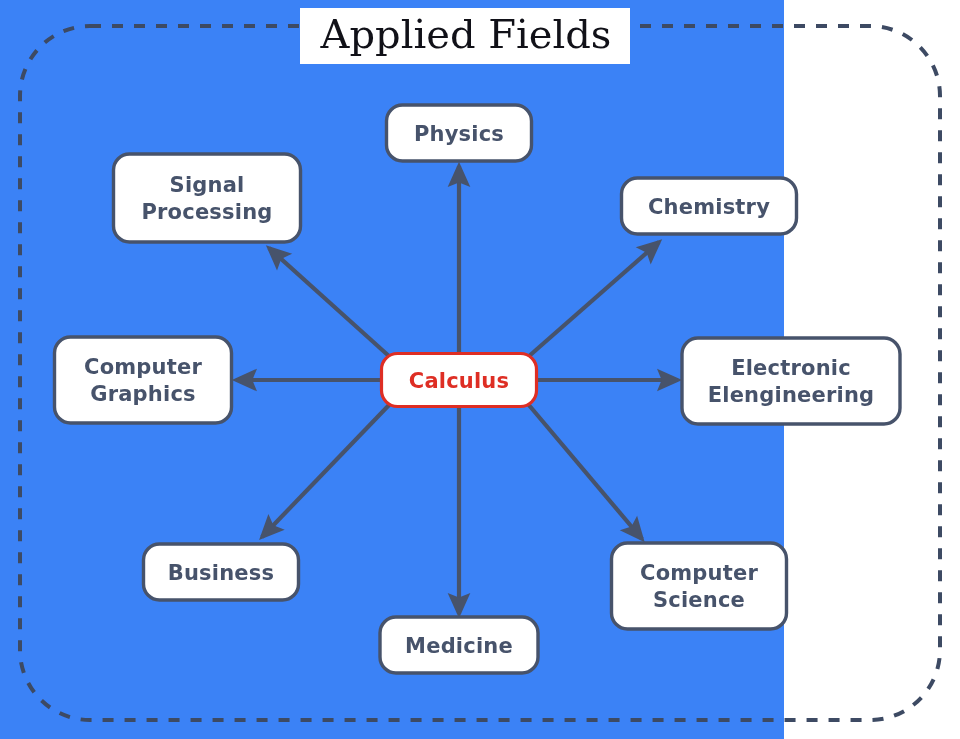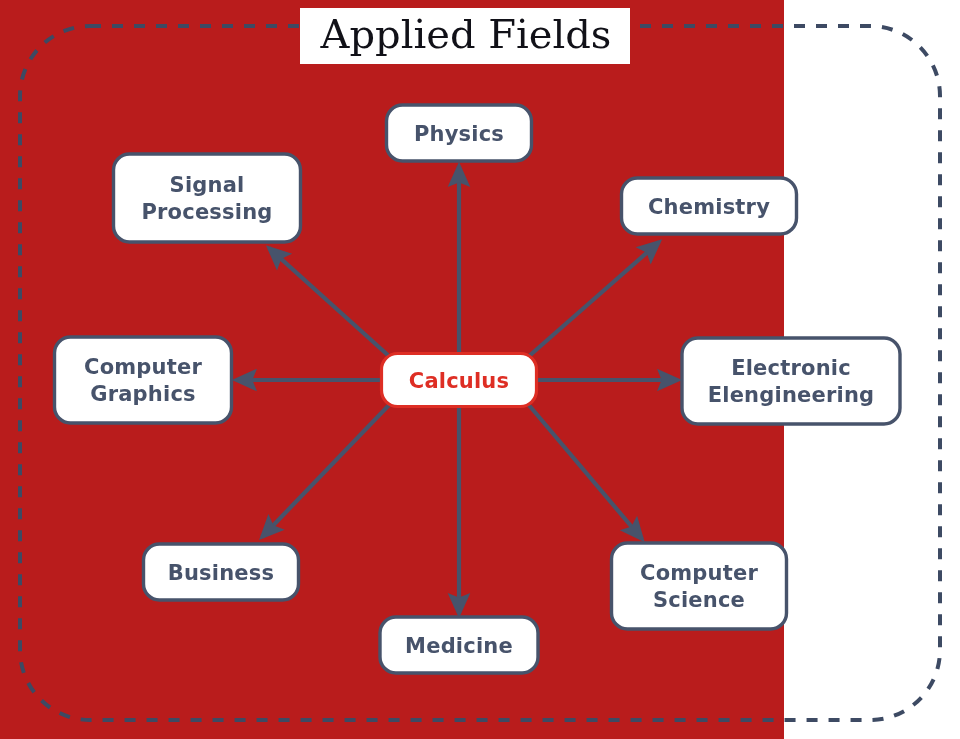--- a/index.html
+++ b/index.html
@@ -10,21 +10,21 @@
   body {
     width: 960px;
     height: 739px;
     overflow: hidden;
     font-family: "DejaVu Sans", sans-serif;
   }
   #canvas {
     position: relative;
     width: 784px;
     height: 739px;
-    background: #b91c1c;
+    background: #3b82f6;
   }
   #diagram-svg {
     position: absolute;
     left: 0;
     top: 0;
     width: 960px;
     height: 739px;
   }
   .node-label {
     font-family: "DejaVu Sans", sans-serif;

